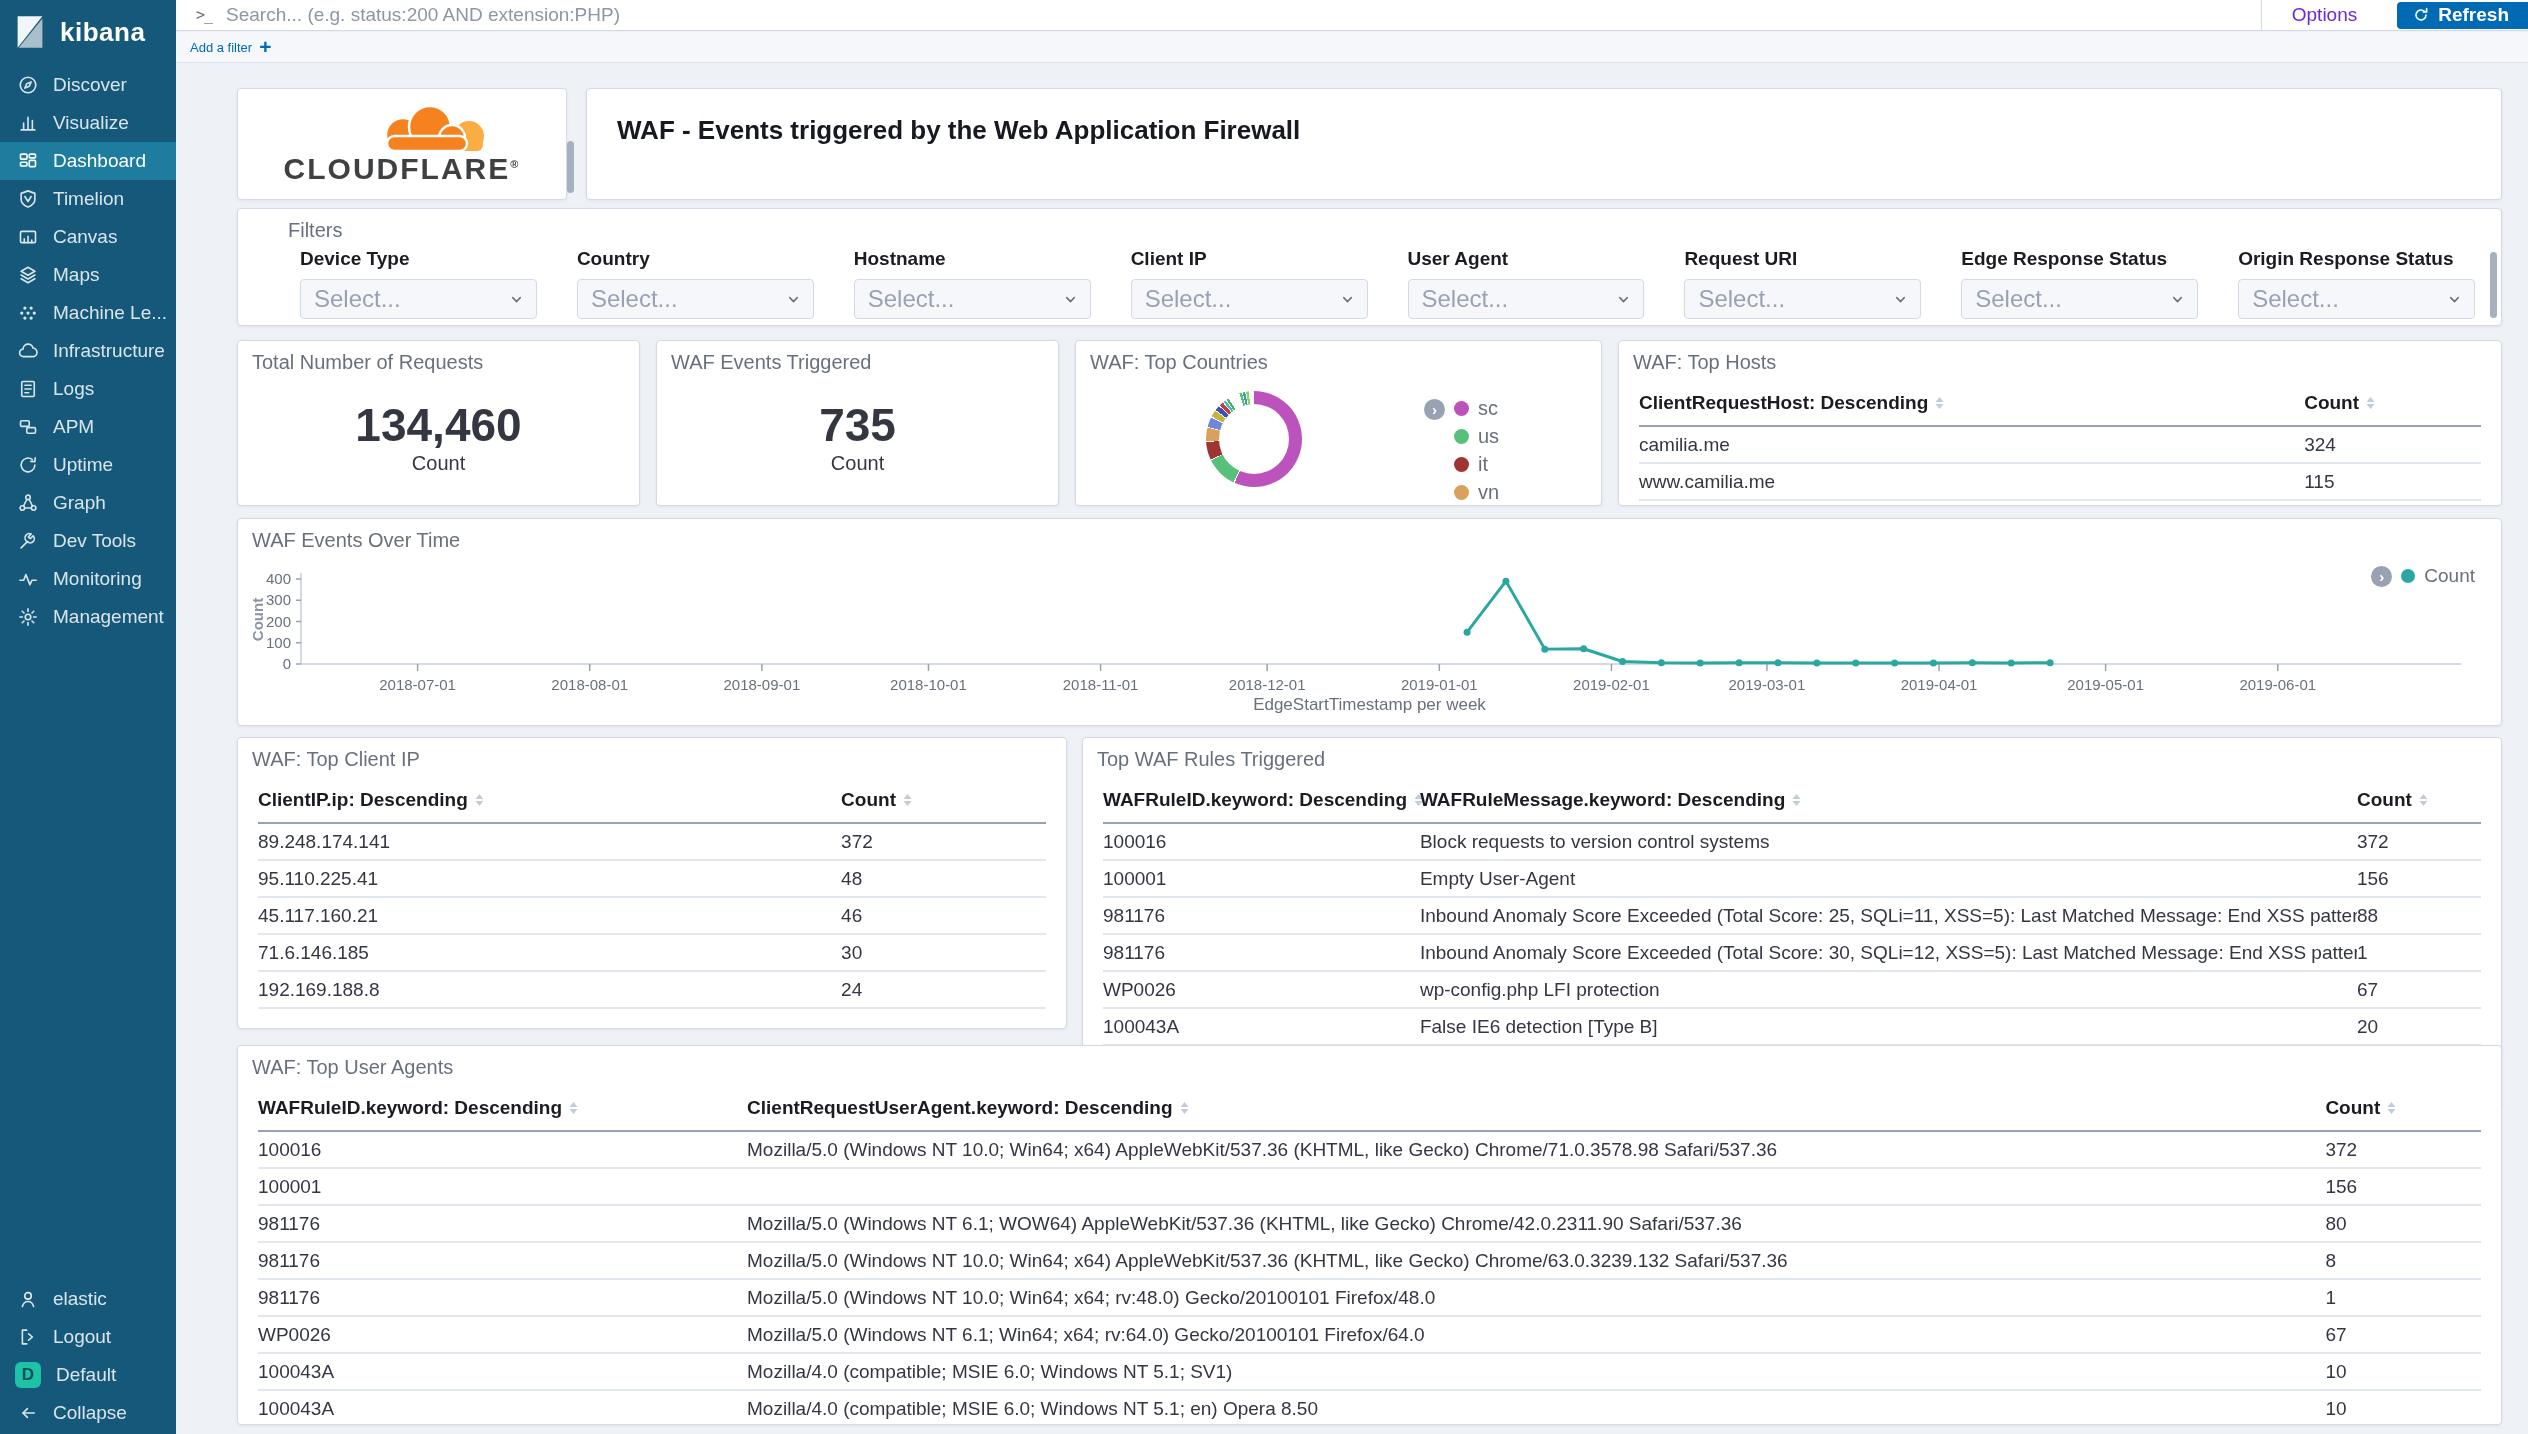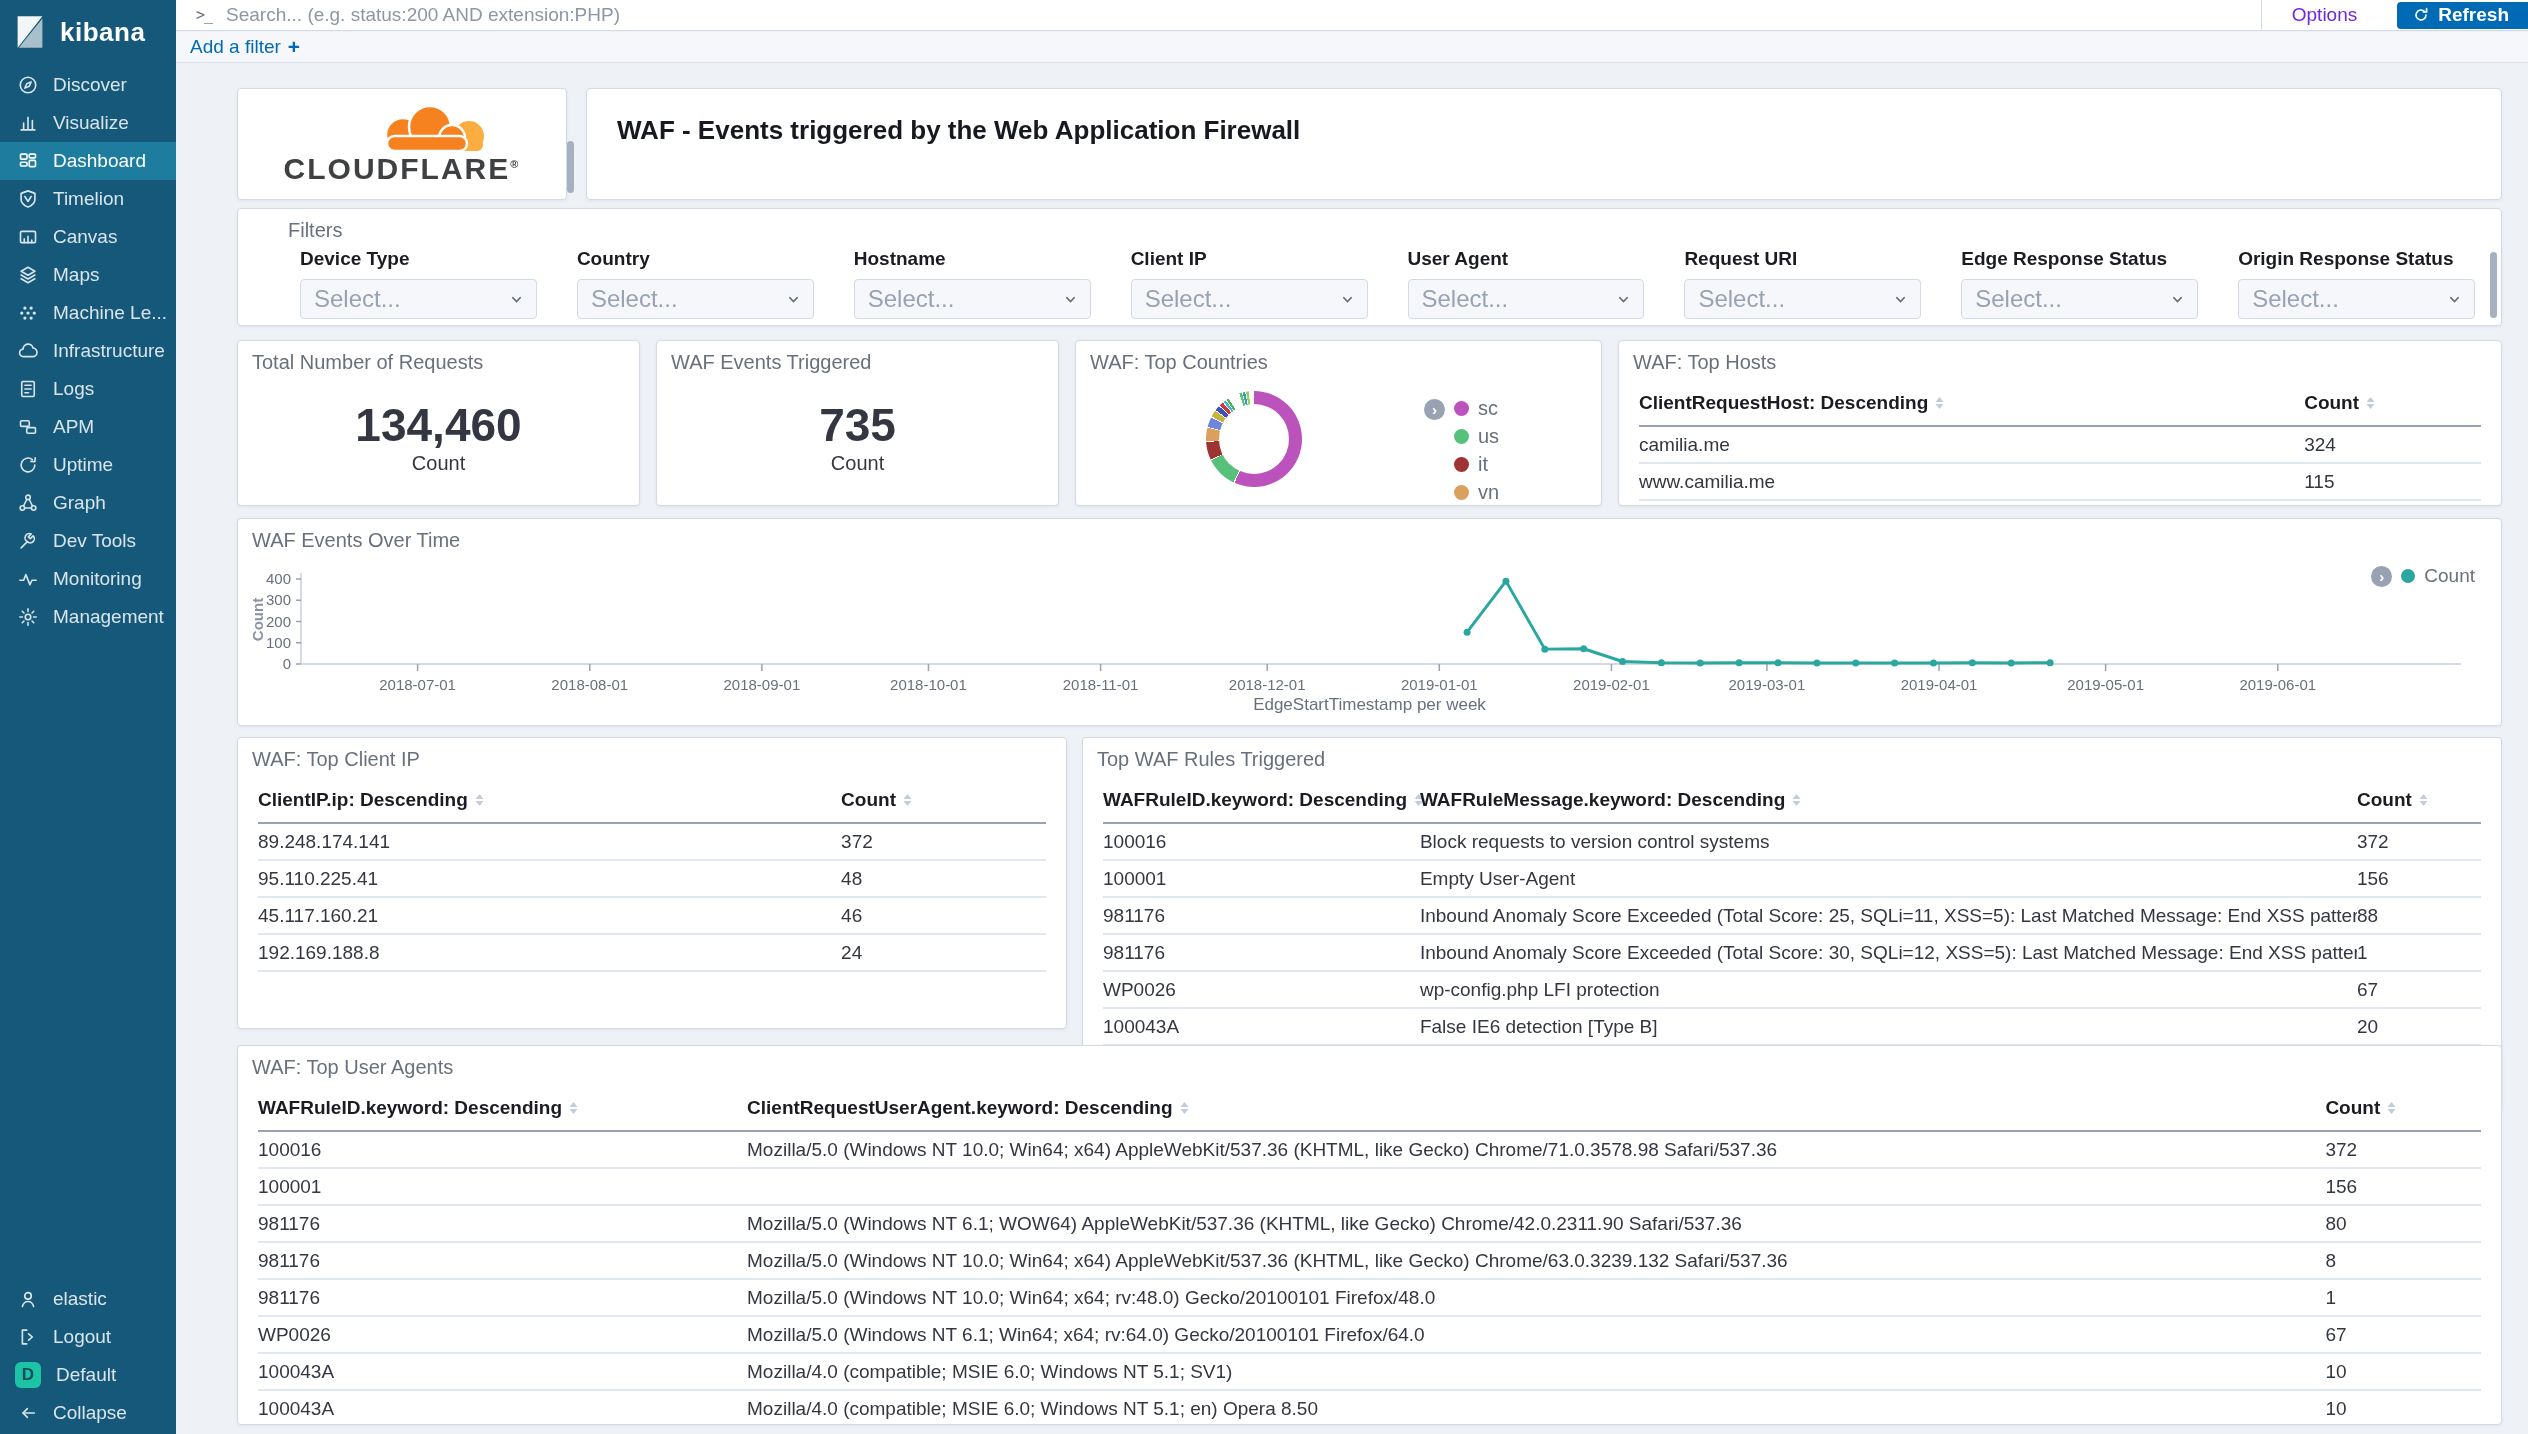--- a/index.html
+++ b/index.html
@@ -31,21 +31,21 @@
   #search-input::placeholder { color:#8d96a5; }
   .options-btn { height:100%; display:flex; align-items:center; padding:0 30px;
     border-left:1px solid #d3dae6; color:#6d28d9; font-size:19px; cursor:pointer; background:#fff; }
   .refresh-btn { height:27px; align-self:center; margin-left:10px; margin-right:-3px;
     background:#006bb4; color:#fff; border-radius:4px; display:flex; align-items:center;
     gap:9px; padding:0 22px 0 16px; font-size:19px; font-weight:700; cursor:pointer; }
   .refresh-btn svg { width:16px; height:16px; stroke:#fff; fill:none; stroke-width:1.6;
     stroke-linecap:round; }
   #filterbar { position:absolute; left:176px; top:32px; right:0; height:31px; background:#f5f7fa;
     border-bottom:1px solid #dde3ed; display:flex; align-items:center; padding-left:14px; z-index:4; }
-  #filterbar .lbl { color:#006bb4; font-size:19px; cursor:pointer; }
+  #filterbar .lbl { color:#006bb4; font-size:13px; cursor:pointer; }
   #filterbar .plus { color:#006bb4; font-size:21px; font-weight:700; margin-left:7px; cursor:pointer; }
 
   
   #main { position:absolute; left:176px; top:63px; right:0; bottom:0; }
   .panel { position:absolute; background:#fff; border:1px solid #d3dae6; border-radius:4px;
     box-shadow:0 1px 3px rgba(100,110,130,.10); overflow:hidden; }
   .panel-title { font-size:20px; color:#69707d; padding:10px 14px 4px 14px; }
 
   #logo-panel   { left:61px;  top:25px;  width:330px;  height:112px; display:flex; flex-direction:column; align-items:center; justify-content:center; }
   #title-panel  { left:410px; top:25px;  width:1916px; height:112px; }
@@ -596,20 +596,24 @@
             </tr>
             <tr>
               <td>95.110.225.41</td>
               <td>48</td>
             </tr>
             <tr>
               <td>45.117.160.21</td>
               <td>46</td>
             </tr>
             <tr>
+              <td>71.6.146.185</td>
+              <td>30</td>
+            </tr>
+            <tr>
               <td>192.169.188.8</td>
               <td>24</td>
             </tr>
           </tbody>
         </table>
       </div>
   </div>
 
   <div class="panel" id="rules-panel">
     <div class="panel-title">Top WAF Rules Triggered</div>

